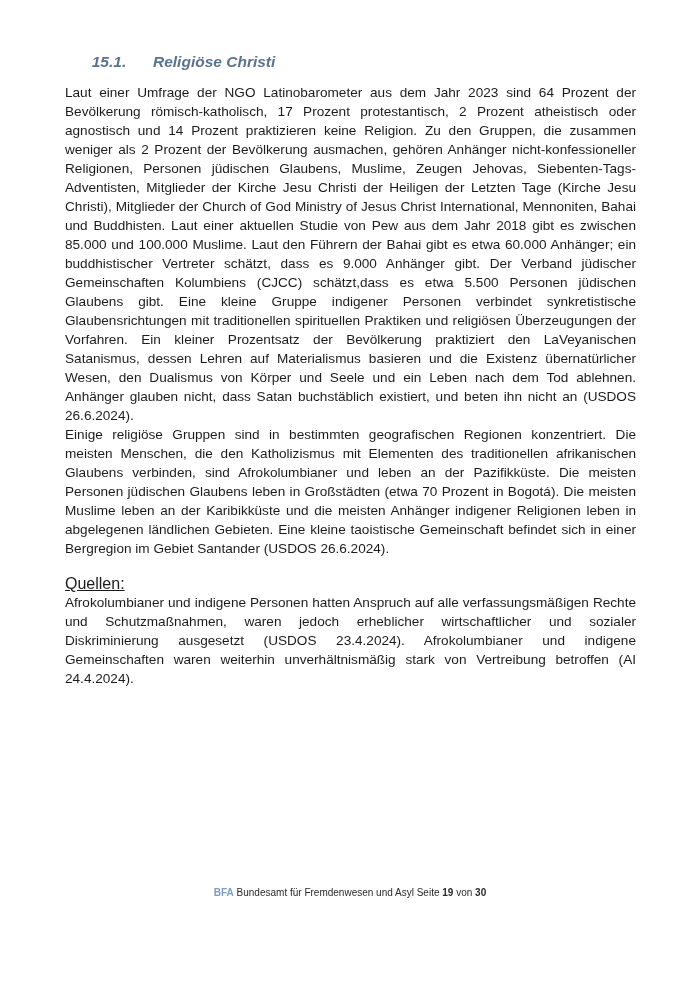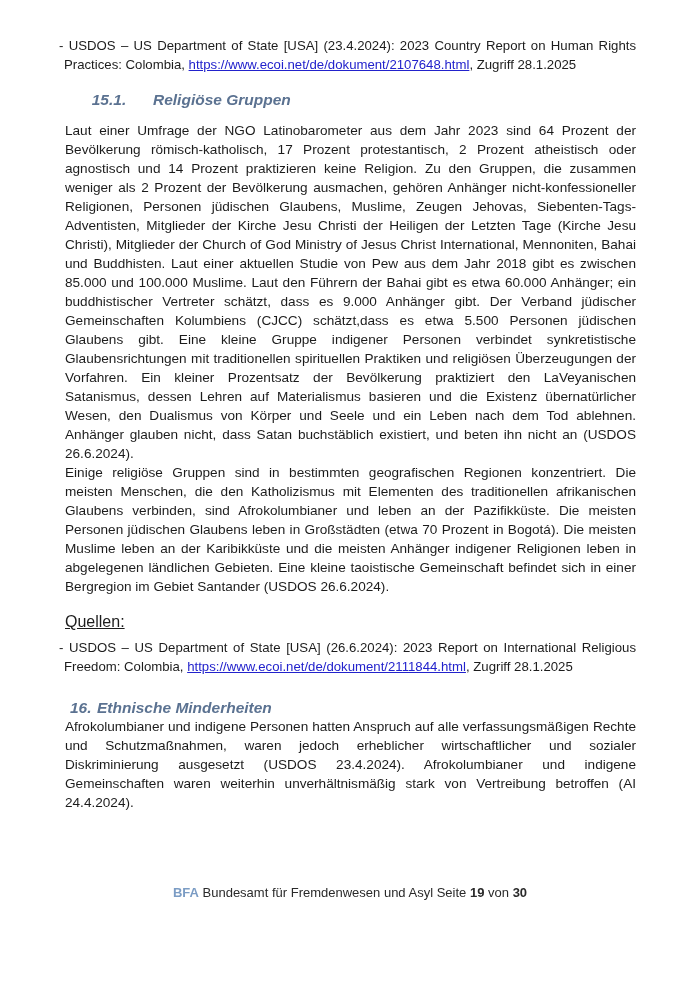--- a/index.html
+++ b/index.html
@@ -60,48 +60,45 @@
     line-height: 19px;
     text-decoration: underline;
   }
   
   .footer {
     position: absolute;
     left: 0;
     right: 0;
     top: 888px;
     text-align: center;
-    font-size: 13px;
+    font-size: 10px;
     line-height: 10px;
     color: #2a2a2a;
   }
   .bfa {
     color: var(--logo-color, #7b9cc4);
     font-weight: bold;
   }
   .footer b { font-weight: bold; }
 </style>
 </head>
 <body style="color: rgb(28, 28, 28);">
 
 <div class="page">
   <div class="content">
 
-    <p class="citation"><span>-</span> <span>USDOS – US Department of State [USA] (23.4.2024): 2023 Country Report on Human Rights Practices: Colombia, </span><a class="link">https://www.ecoi.net/de/dokument/2107648.html</a><span>, Zugriff 28.1.2025</span></p>
 
-    <h2 class="heading h15"><span class="hnum15">15.1.</span><span>Religiöse Gruppen</span></h2>
+    <h2 class="heading h15"><span class="hnum15">15.1.</span><span>Religiöse Christi</span></h2>
 
     <p class="para first">Laut einer Umfrage der NGO Latinobarometer aus dem Jahr 2023 sind 64 Prozent der Bevölkerung römisch-katholisch, 17 Prozent protestantisch, 2 Prozent atheistisch oder agnostisch und 14 Prozent praktizieren keine Religion. Zu den Gruppen, die zusammen weniger als 2 Prozent der Bevölkerung ausmachen, gehören Anhänger nicht-konfessioneller Religionen, Personen jüdischen Glaubens, Muslime, Zeugen Jehovas, Siebenten-Tags-Adventisten, Mitglieder der Kirche Jesu Christi der Heiligen der Letzten Tage (Kirche Jesu Christi), Mitglieder der Church of God Ministry of Jesus Christ International, Mennoniten, Bahai und Buddhisten. Laut einer aktuellen Studie von Pew aus dem Jahr 2018 gibt es zwischen 85.000 und 100.000 Muslime. Laut den Führern der Bahai gibt es etwa 60.000 Anhänger; ein buddhistischer Vertreter schätzt, dass es 9.000 Anhänger gibt. Der Verband jüdischer Gemeinschaften Kolumbiens (CJCC) schätzt,dass es etwa 5.500 Personen jüdischen Glaubens gibt. Eine kleine Gruppe indigener Personen verbindet synkretistische Glaubensrichtungen mit traditionellen spirituellen Praktiken und religiösen Überzeugungen der Vorfahren. Ein kleiner Prozentsatz der Bevölkerung praktiziert den LaVeyanischen Satanismus, dessen Lehren auf Materialismus basieren und die Existenz übernatürlicher Wesen, den Dualismus von Körper und Seele und ein Leben nach dem Tod ablehnen. Anhänger glauben nicht, dass Satan buchstäblich existiert, und beten ihn nicht an (USDOS 26.6.2024).</p>
 
     <p class="para">Einige religiöse Gruppen sind in bestimmten geografischen Regionen konzentriert. Die meisten Menschen, die den Katholizismus mit Elementen des traditionellen afrikanischen Glaubens verbinden, sind Afrokolumbianer und leben an der Pazifikküste. Die meisten Personen jüdischen Glaubens leben in Großstädten (etwa 70 Prozent in Bogotá). Die meisten Muslime leben an der Karibikküste und die meisten Anhänger indigener Religionen leben in abgelegenen ländlichen Gebieten. Eine kleine taoistische Gemeinschaft befindet sich in einer Bergregion im Gebiet Santander (USDOS 26.6.2024).</p>
 
     <p class="quellen-label">Quellen:</p>
 
-    <p class="citation q"><span>-</span> <span>USDOS – US Department of State [USA] (26.6.2024): 2023 Report on International Religious Freedom: Colombia, </span><a class="link">https://www.ecoi.net/de/dokument/2111844.html</a><span>, Zugriff 28.1.2025</span></p>
 
-    <h2 class="heading h16"><span class="hnum16">16.</span><span>Ethnische Minderheiten</span></h2>
 
     <p class="para p3">Afrokolumbianer und indigene Personen hatten Anspruch auf alle verfassungsmäßigen Rechte und Schutzmaßnahmen, waren jedoch erheblicher wirtschaftlicher und sozialer Diskriminierung ausgesetzt (USDOS 23.4.2024). Afrokolumbianer und indigene Gemeinschaften waren weiterhin unverhältnismäßig stark von Vertreibung betroffen (AI 24.4.2024).</p>
 
   </div>
 
   <div class="footer"><span class="bfa">BFA</span> <span>Bundesamt für Fremdenwesen und Asyl</span> <span>Seite</span> <b>19</b> <span>von</span> <b>30</b></div>
 </div>
 
 </body></html>

